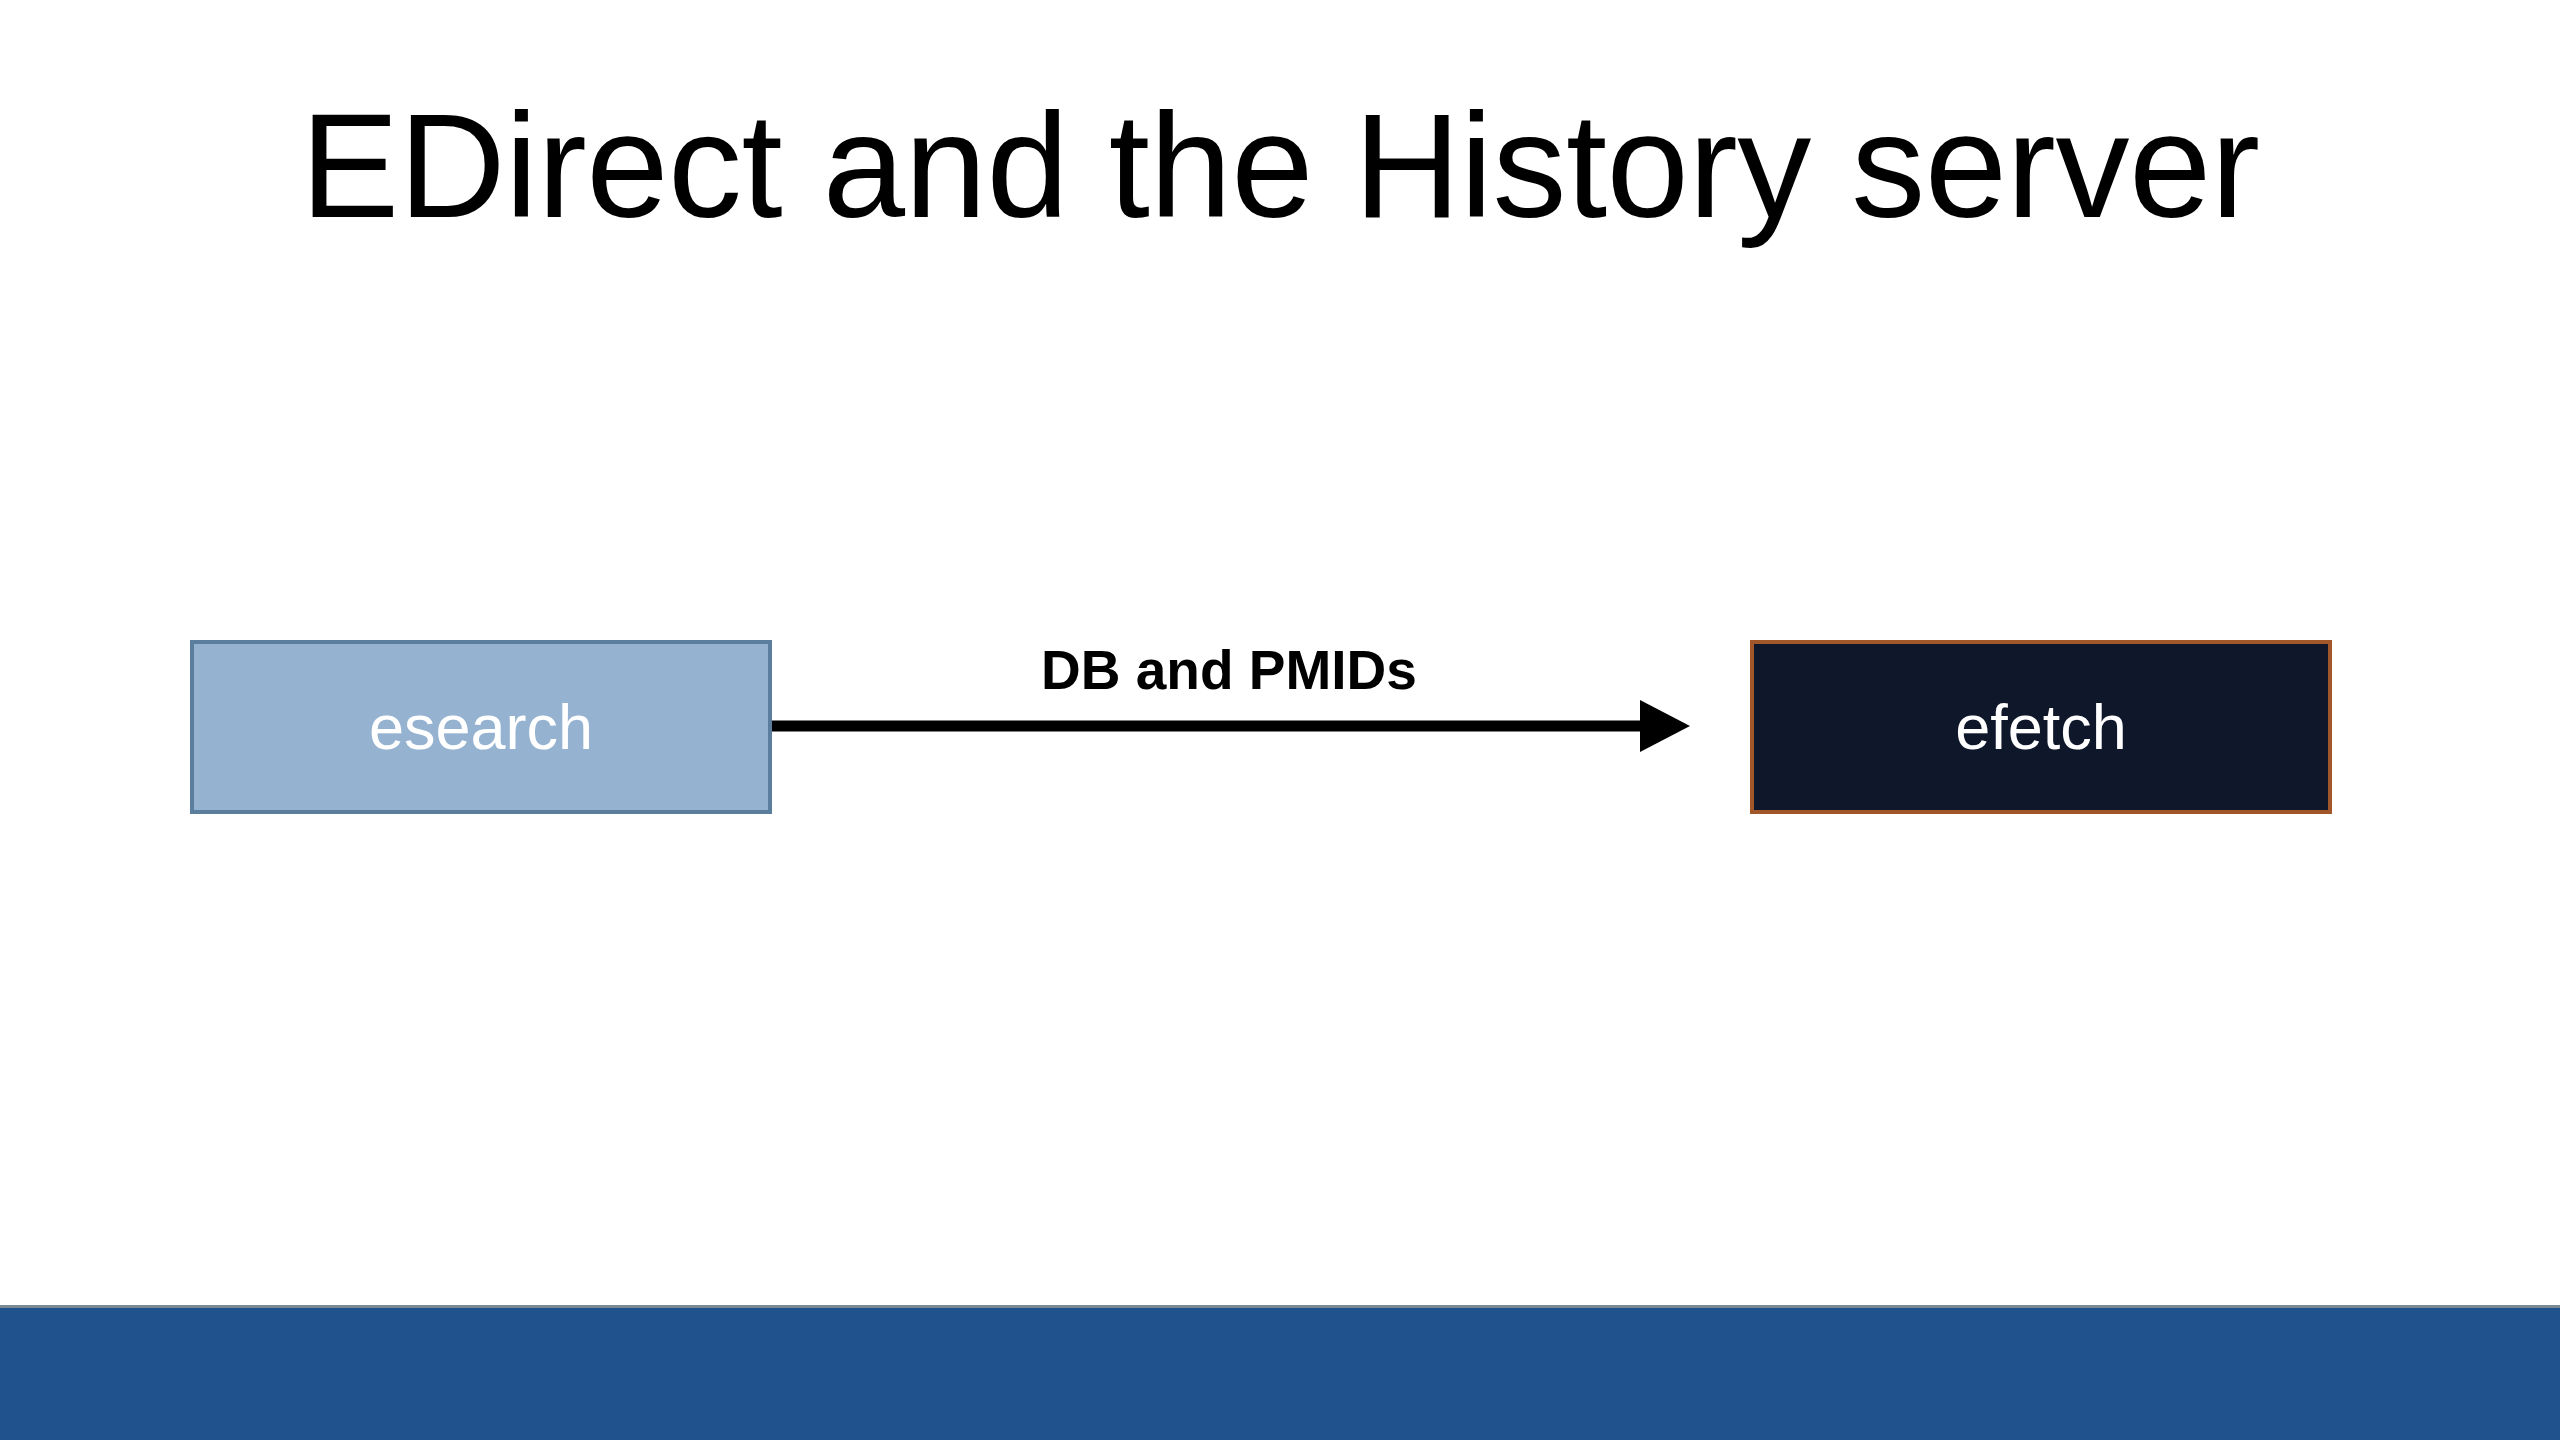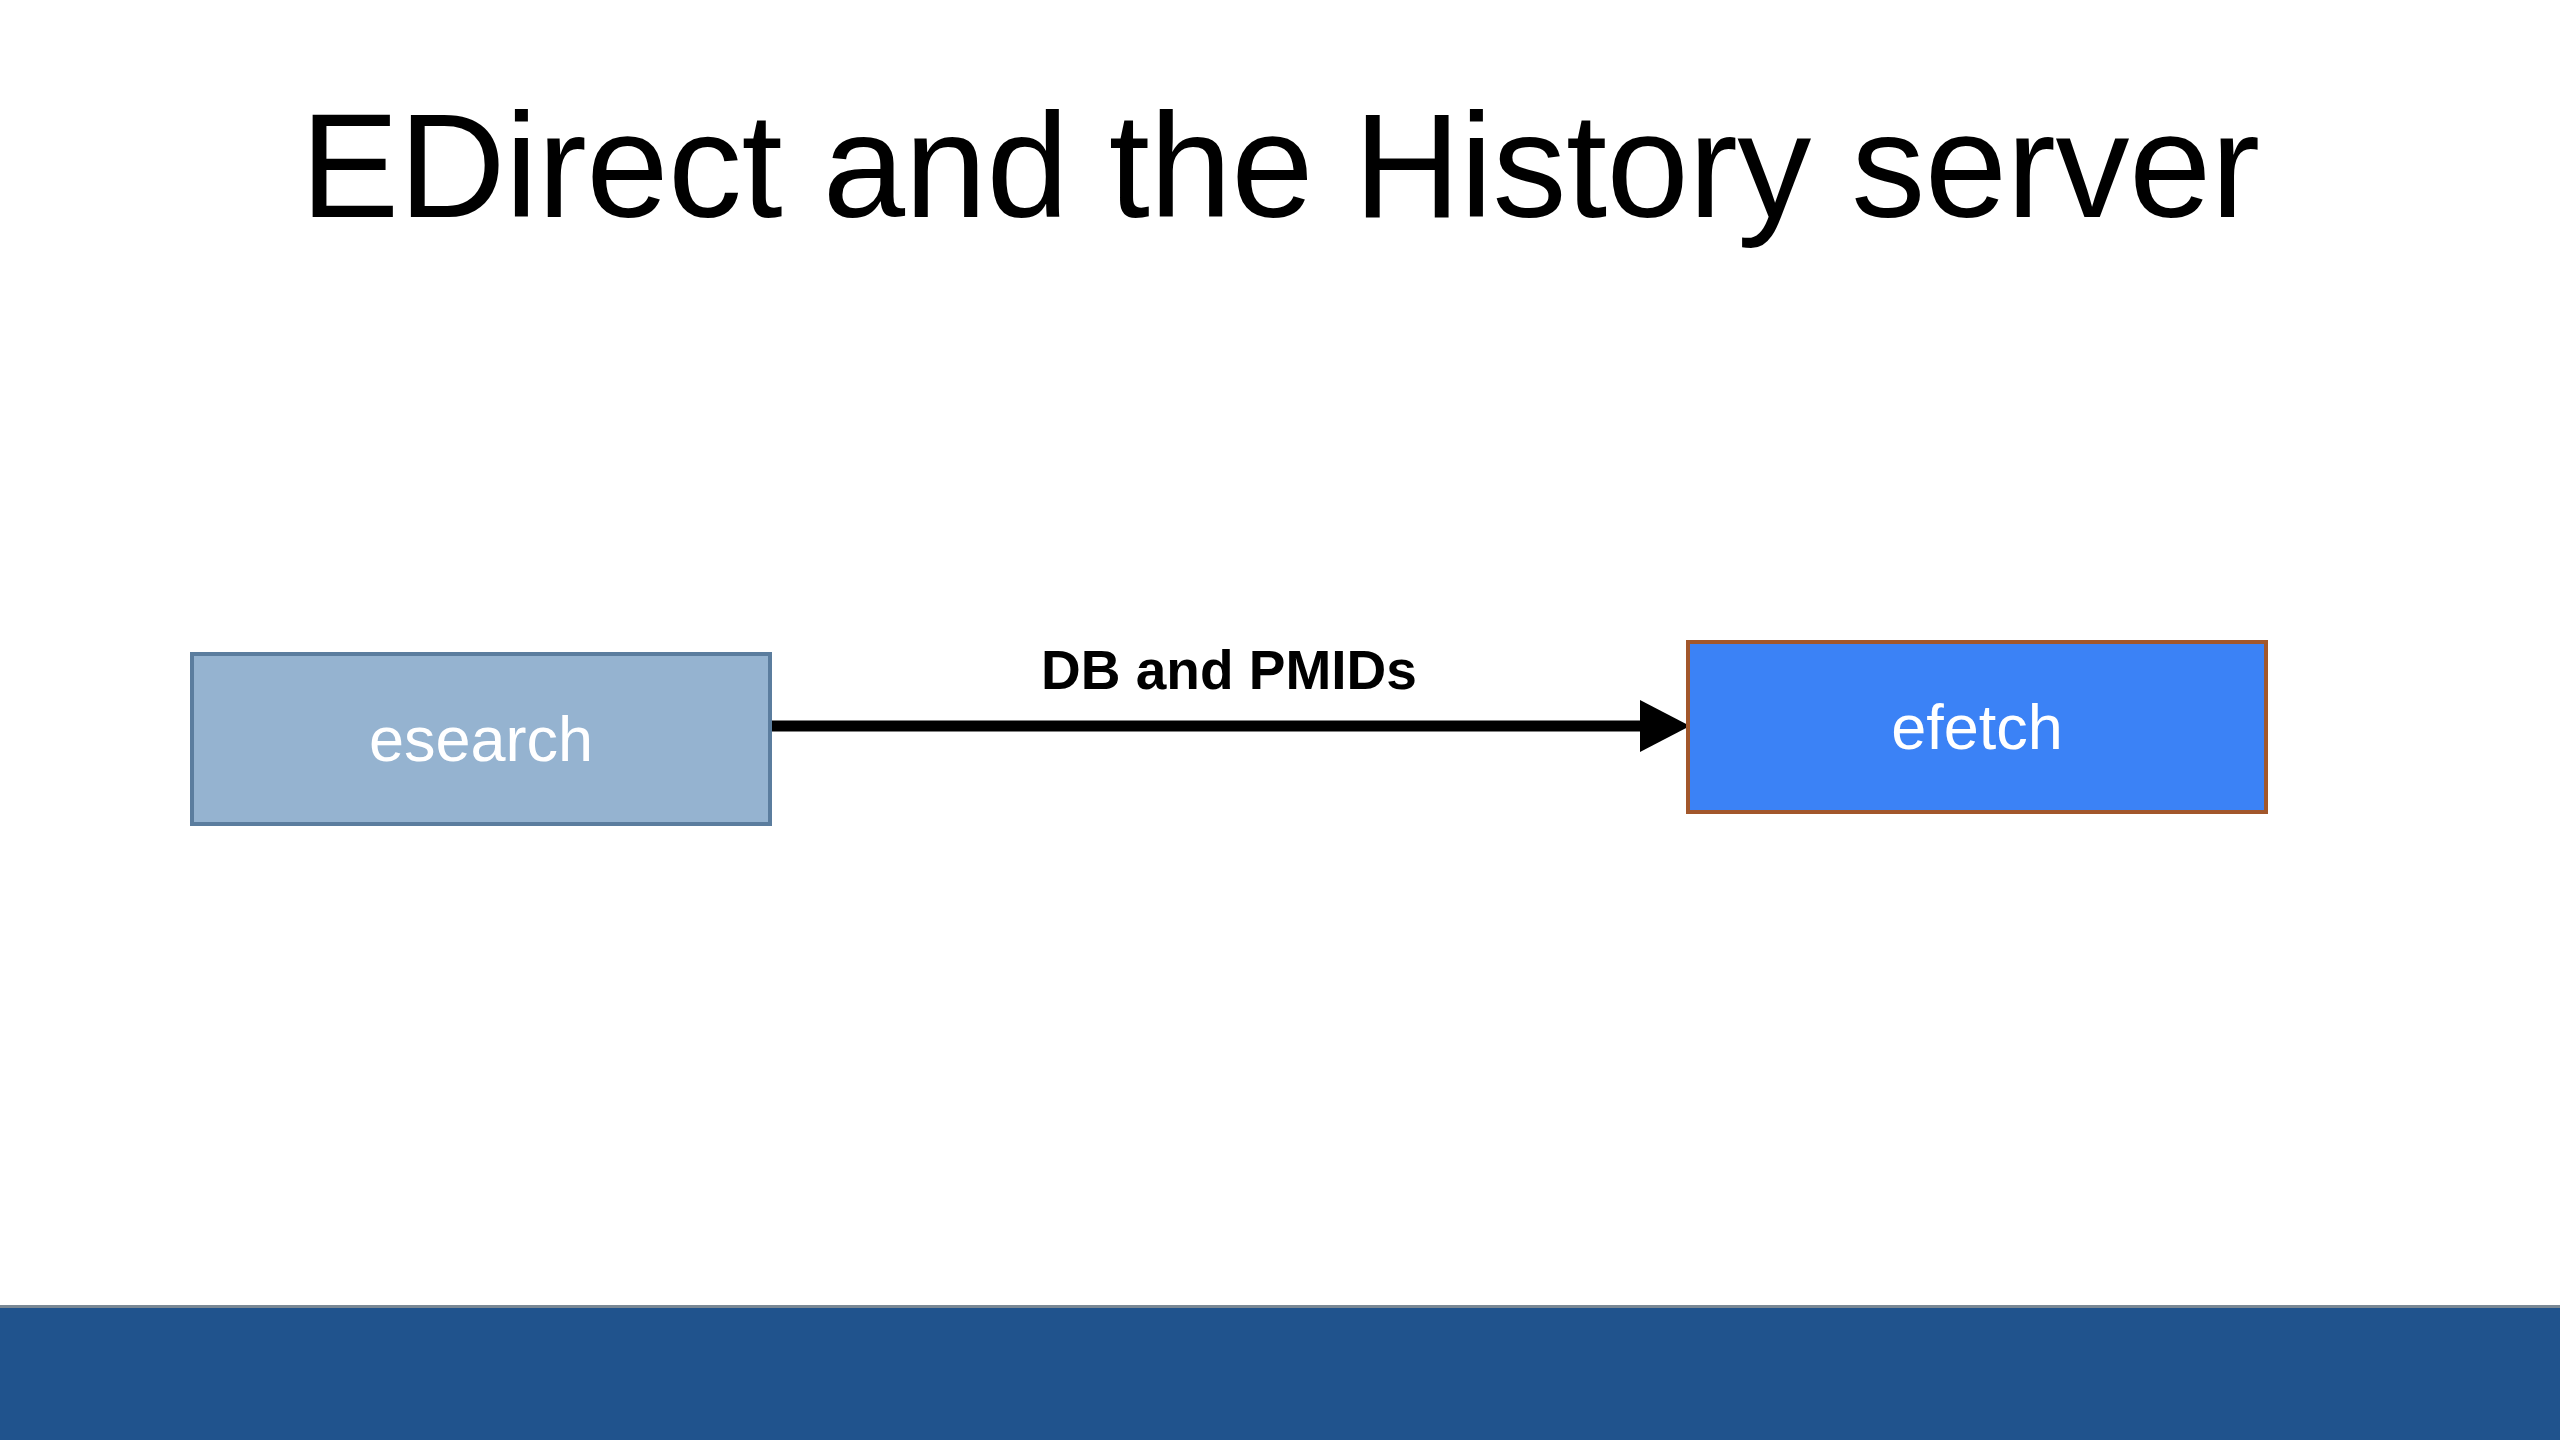--- a/index.html
+++ b/index.html
@@ -56,29 +56,28 @@
     line-height: 1;
   }
 
   #node-esearch {
     left: 190px;
     top: 640px;
     width: 582px;
     height: 174px;
     background: #95B3D0;
     border: 4px solid #5B7D9E;
-    margin-top: 12px;
   }
 
   #node-efetch {
-    left: 1686px;
+    left: 1750px;
     top: 640px;
     width: 582px;
     height: 174px;
-    background: #3b82f6;
+    background: #0f172a;
     border: 4px solid #A2572B;
   }
 
   
   #connector-svg {
     position: absolute;
     left: 0;
     top: 0;
     width: 2560px;
     height: 1305px;

